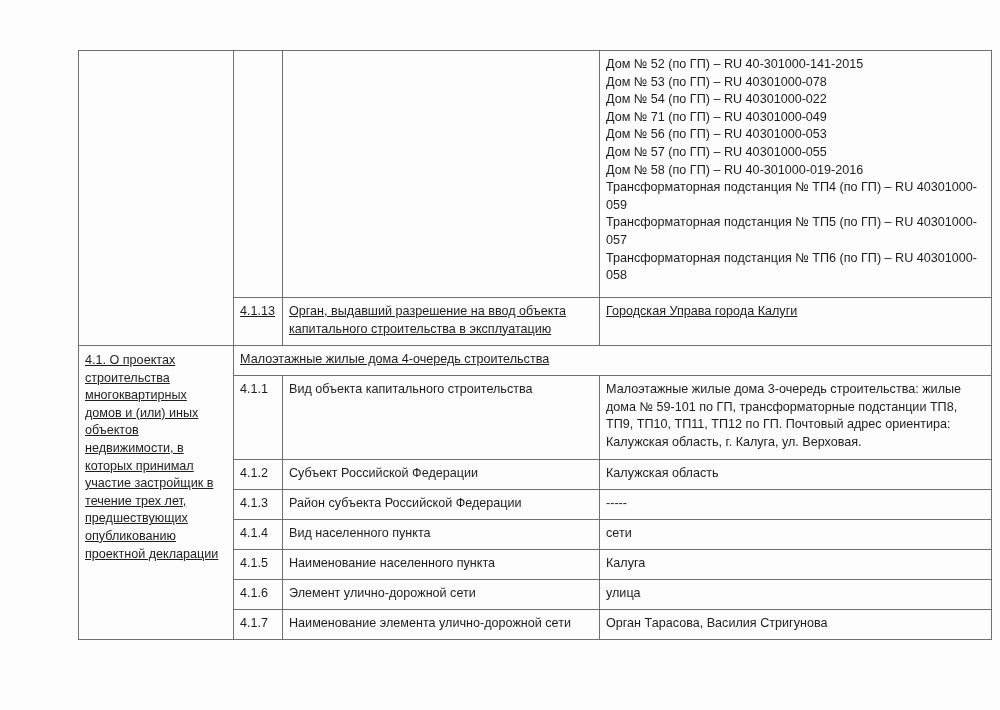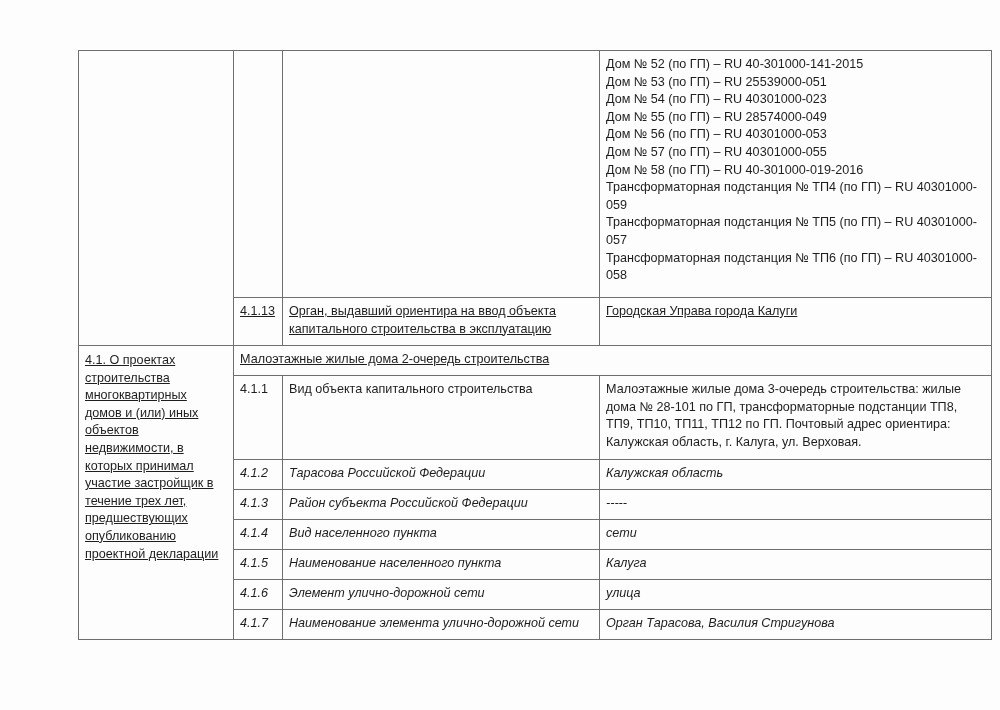--- a/index.html
+++ b/index.html
@@ -40,21 +40,21 @@
     col.c-section { width: 155px; }
     col.c-num { width: 49px; }
     col.c-label { width: 317px; }
     col.c-value { width: 392px; }
 
     .value-list div { white-space: normal; }
     .row-top td { height: 236px; padding-top: 7px; }
     .row-organ td { height: 37px; text-decoration: underline; }
     .row-header td { height: 19px; text-decoration: underline; }
     .row-411 td { height: 73px; margin-left: 32px; }
-    .row-small td { height: 19px; font-style: italic; }
+    .row-small td { height: 19px; }
     .section-cell { padding-top: 6px !important; }
   </style>
 </head>
 <body>
 
 <div class="page">
   <table class="decl">
     <colgroup>
       <col class="c-section">
       <col class="c-num">
@@ -62,49 +62,49 @@
       <col class="c-value">
     </colgroup>
 
     <tbody>
         <tr class="row-top">
       <td rowspan="2"></td>
       <td></td>
       <td></td>
       <td class="value-list">
         <div>Дом № 52 (по ГП) – RU 40-301000-141-2015</div>
-        <div>Дом № 53 (по ГП) – RU 25539000-051</div>
-        <div>Дом № 54 (по ГП) – RU 40301000-023</div>
-        <div>Дом № 55 (по ГП) – RU 28574000-049</div>
+        <div>Дом № 53 (по ГП) – RU 40301000-078</div>
+        <div>Дом № 54 (по ГП) – RU 40301000-022</div>
+        <div>Дом № 71 (по ГП) – RU 40301000-049</div>
         <div>Дом № 56 (по ГП) – RU 40301000-053</div>
         <div>Дом № 57 (по ГП) – RU 40301000-055</div>
         <div>Дом № 58 (по ГП) – RU 40-301000-019-2016</div>
         <div>Трансформаторная подстанция № ТП4 (по ГП) – RU 40301000-059</div>
         <div>Трансформаторная подстанция № ТП5 (по ГП) – RU 40301000-057</div>
         <div>Трансформаторная подстанция № ТП6 (по ГП) – RU 40301000-058</div>
       </td>
     </tr>
     <tr class="row-organ">
       <td>4.1.13</td>
-      <td>Орган, выдавший ориентира на ввод объекта капитального строительства в эксплуатацию</td>
+      <td>Орган, выдавший разрешение на ввод объекта капитального строительства в эксплуатацию</td>
       <td>Городская Управа города Калуги</td>
     </tr>
 
     <tr class="row-header">
       <td rowspan="8" class="section-cell">4.1. О проектах строительства многоквартирных домов и (или) иных объектов недвижимости, в которых принимал участие застройщик в течение трех лет, предшествующих опубликованию проектной декларации</td>
-      <td colspan="3">Малоэтажные жилые дома 2-очередь строительства</td>
+      <td colspan="3">Малоэтажные жилые дома 4-очередь строительства</td>
     </tr>
     <tr class="row-411">
       <td>4.1.1</td>
       <td>Вид объекта капитального строительства</td>
-      <td>Малоэтажные жилые дома 3-очередь строительства: жилые дома № 28-101 по ГП, трансформаторные подстанции ТП8, ТП9, ТП10, ТП11, ТП12 по ГП. Почтовый адрес ориентира: Калужская область, г. Калуга, ул. Верховая.</td>
+      <td>Малоэтажные жилые дома 3-очередь строительства: жилые дома № 59-101 по ГП, трансформаторные подстанции ТП8, ТП9, ТП10, ТП11, ТП12 по ГП. Почтовый адрес ориентира: Калужская область, г. Калуга, ул. Верховая.</td>
     </tr>
     <tr class="row-small">
       <td>4.1.2</td>
-      <td>Тарасова Российской Федерации</td>
+      <td>Субъект Российской Федерации</td>
       <td>Калужская область</td>
     </tr>
     <tr class="row-small">
       <td>4.1.3</td>
       <td>Район субъекта Российской Федерации</td>
       <td>-----</td>
     </tr>
     <tr class="row-small">
       <td>4.1.4</td>
       <td>Вид населенного пункта</td>

